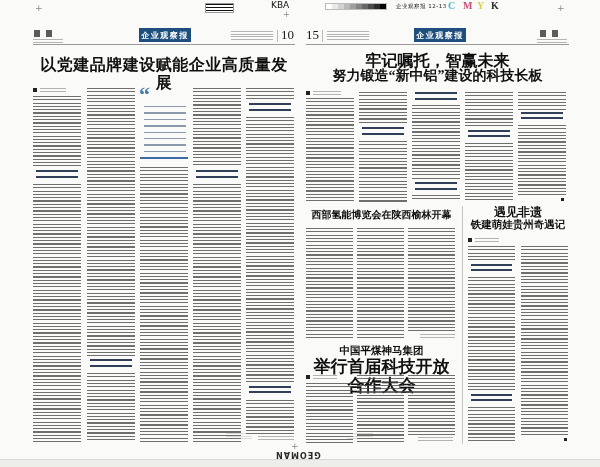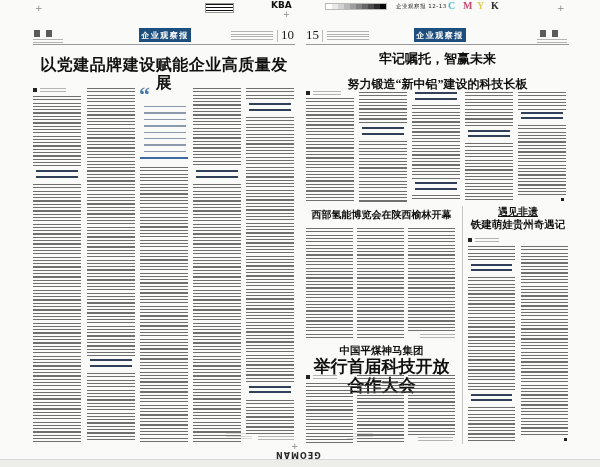--- a/index.html
+++ b/index.html
@@ -24,21 +24,21 @@
   .cmyk { font-size:10px; font-weight:bold; font-family:"Liberation Serif", serif; line-height:1; }
   .let-c { color:#45bdd2; } .let-m { color:#c64a72; } .let-y { color:#dcd04e; } .let-k { color:#2e2e2e; }
   .quotemark { color:#4a7aa9; font-size:22px; font-weight:bold; line-height:1; }
   .qrule { background:#3b6ba2; height:2px; }
 </style>
 </head>
 <body>
 
 <div class="abs cross" style="left:35px;top:4px;">+</div>
 <div class="abs" style="left:205px;top:3px;width:29px;height:10px;background:repeating-linear-gradient(180deg,#111 0,#111 1.4px,#fff 1.4px,#fff 2.8px);border:1px solid #999;"></div>
-<div class="abs sans" style="left:271px;top:0;font-weight:bold;font-size:9px;color:#111;">KBA</div>
+<div class="abs sans" style="left:271px;top:0;font-weight:normal;font-size:9px;color:#111;">KBA</div>
 <div class="abs cross" style="left:283px;top:11px;font-size:8px;">+</div>
 <div class="abs" style="left:325px;top:3px;width:62px;height:7px;border:1px solid #bbb;background:linear-gradient(90deg,#ffffff 0 10%,#e9e9e9 10% 20%,#d2d2d2 20% 30%,#b9b9b9 30% 40%,#9e9e9e 40% 50%,#838383 50% 60%,#676767 60% 70%,#4a4a4a 70% 80%,#2b2b2b 80% 90%,#050505 90% 100%);"></div>
 <div class="abs sans" style="left:396px;top:3px;font-size:5.5px;color:#222;letter-spacing:0.5px;">企业观察报  12-13</div>
 <div class="abs cmyk let-c" style="left:448px;top:1px;">C</div>
 <div class="abs cmyk let-m" style="left:463px;top:1px;">M</div>
 <div class="abs cmyk let-y" style="left:477px;top:1px;">Y</div>
 <div class="abs cmyk let-k" style="left:491px;top:1px;">K</div>
 <div class="abs cross" style="left:557px;top:4px;">+</div>
 
 <div class="abs glyphbox" style="left:34px;top:30px;"></div>
@@ -80,22 +80,22 @@
 <div class="abs ghead" style="left:196px;top:170px;width:42px;height:11px;"></div>
 <div class="abs greek" style="left:193px;top:184px;width:48px;height:258px;"></div>
 
 <div class="abs greek" style="left:246px;top:88px;width:48px;height:13px;"></div>
 <div class="abs ghead" style="left:249px;top:103px;width:42px;height:11px;"></div>
 <div class="abs greek" style="left:246px;top:117px;width:48px;height:266px;"></div>
 <div class="abs ghead" style="left:249px;top:386px;width:42px;height:11px;"></div>
 <div class="abs greek" style="left:246px;top:400px;width:48px;height:34px;"></div>
 <div class="abs gfaint" style="left:258px;top:436px;width:36px;height:4px;"></div>
 
-<div class="abs headline" style="left:306px;top:52px;width:263px;font-size:13px;">牢记嘱托，智赢未来</div>
-<div class="abs headline" style="left:306px;top:78px;width:263px;font-size:12px;">努力锻造“新中铝”建设的科技长板</div>
+<div class="abs headline" style="left:306px;top:52px;width:263px;font-size:16px;">牢记嘱托，智赢未来</div>
+<div class="abs headline" style="left:306px;top:68px;width:263px;font-size:14px;">努力锻造“新中铝”建设的科技长板</div>
 <div class="abs bysq" style="left:306px;top:91px;"></div>
 <div class="abs gfaint" style="left:313px;top:91px;width:28px;height:4px;"></div>
 
 <div class="abs greek" style="left:306px;top:98px;width:48px;height:104px;"></div>
 
 <div class="abs greek" style="left:359px;top:92px;width:48px;height:33px;"></div>
 <div class="abs ghead" style="left:362px;top:127px;width:42px;height:11px;"></div>
 <div class="abs greek" style="left:359px;top:141px;width:48px;height:61px;"></div>
 
 <div class="abs ghead" style="left:415px;top:92px;width:42px;height:11px;"></div>
@@ -113,21 +113,21 @@
 <div class="abs endsq" style="left:561px;top:198px;"></div>
 
 <div class="abs headline" style="left:306px;top:209px;width:151px;font-size:10px;">西部氢能博览会在陕西榆林开幕</div>
 <div class="abs greek" style="left:306px;top:228px;width:47px;height:110px;"></div>
 <div class="abs greek" style="left:357px;top:228px;width:47px;height:110px;"></div>
 <div class="abs greek" style="left:408px;top:228px;width:47px;height:104px;"></div>
 <div class="abs gfaint" style="left:420px;top:334px;width:35px;height:4px;"></div>
 
 <div class="abs" style="left:462px;top:206px;width:1px;height:238px;background:#c6c6c6;"></div>
 
-<div class="abs headline" style="left:466px;top:206px;width:104px;font-size:10px;text-decoration:underline;">遇见非遗</div>
+<div class="abs headline" style="left:466px;top:206px;width:104px;font-size:12px;">遇见非遗</div>
 <div class="abs headline" style="left:466px;top:219px;width:104px;font-size:10.5px;">铁建萌娃贵州奇遇记</div>
 <div class="abs bysq" style="left:468px;top:238px;"></div>
 <div class="abs gfaint" style="left:475px;top:238px;width:24px;height:4px;"></div>
 <div class="abs greek" style="left:468px;top:246px;width:47px;height:15px;"></div>
 <div class="abs ghead" style="left:471px;top:264px;width:41px;height:10px;"></div>
 <div class="abs greek" style="left:468px;top:277px;width:47px;height:114px;"></div>
 <div class="abs ghead" style="left:471px;top:394px;width:41px;height:10px;"></div>
 <div class="abs greek" style="left:468px;top:407px;width:47px;height:36px;"></div>
 <div class="abs greek" style="left:521px;top:246px;width:47px;height:190px;"></div>
 <div class="abs endsq" style="left:564px;top:438px;"></div>

